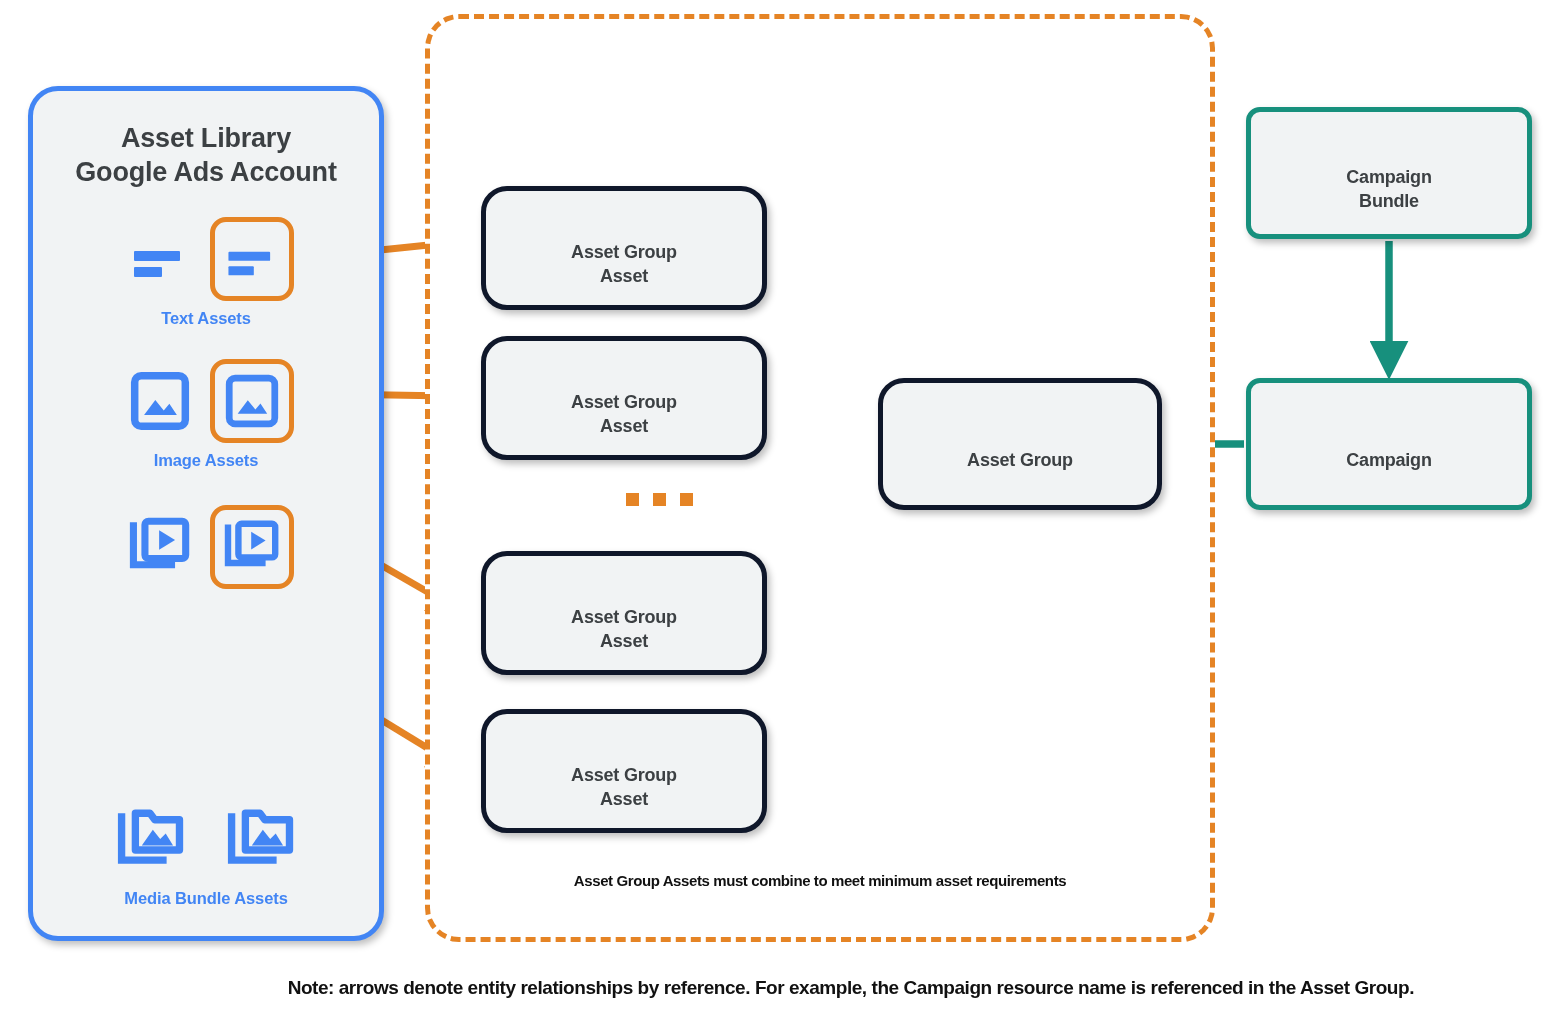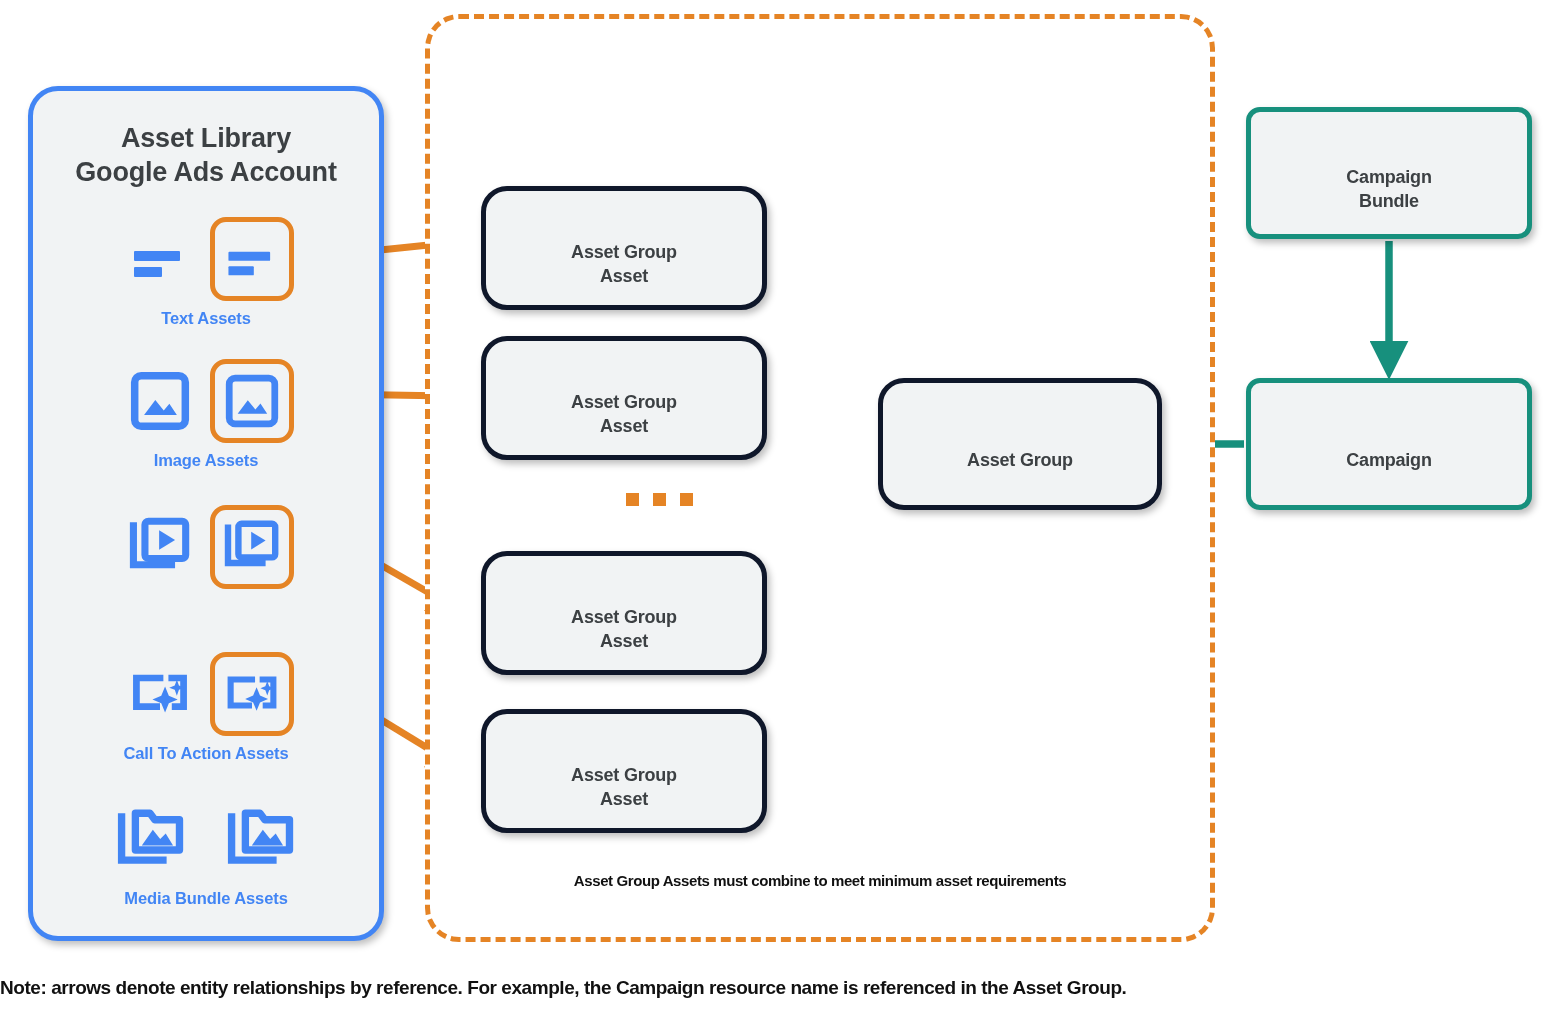--- a/index.html
+++ b/index.html
@@ -174,25 +174,26 @@
     height: 13px;
     background: #E58425;
   }
 
   
   #footnote {
     position: absolute;
     left: 0;
     top: 977px;
     width: 1380px;
-    text-align: left;
+    text-align: right;
     font-size: 19px;
     font-weight: bold;
     color: #111111;
     letter-spacing: -0.45px;
+    padding-left: 34px;
   }
 
   #edges {
     position: absolute;
     left: 0; top: 0;
     width: 1552px; height: 1017px;
     pointer-events: none;
   }
 </style>
 </head>
@@ -283,41 +284,20 @@
         <div class="icon-slot highlight">
           <svg width="56" height="56" viewBox="0 0 70 64" aria-hidden="true">
             <path d="M5 8 L5 52 L48 52" fill="none" stroke="#4285F4" stroke-width="8" stroke-linecap="square"></path>
             <rect x="18" y="3" width="46" height="42" rx="4" fill="none" stroke="#4285F4" stroke-width="8"></rect>
             <path d="M34 13 L52 24 L34 35 Z" fill="#4285F4"></path>
           </svg>
         </div>
       </div>
     </div>
 
-    <div class="asset-row" style="top:555px;">
-      <div class="icon-pair">
-        <div class="icon-slot">
-          <svg width="64" height="48" viewBox="0 0 76 50" aria-hidden="true">
-            <path d="M38 6 L10 6 L10 40 L34 40" fill="none" stroke="#4285F4" stroke-width="8" stroke-linecap="square"></path>
-            <path d="M52 6 L66 6 L66 40 L56 40" fill="none" stroke="#4285F4" stroke-width="8" stroke-linecap="square"></path>
-            <path d="M44 16 L48.5 27 L59 31.5 L48.5 36 L44 47 L39.5 36 L29 31.5 L39.5 27 Z" fill="#4285F4"></path>
-            <path d="M58 8 L60.5 15 L67 17.5 L60.5 20 L58 27 L55.5 20 L49 17.5 L55.5 15 Z" fill="#4285F4"></path>
-          </svg>
-        </div>
-        <div class="icon-slot highlight">
-          <svg width="58" height="44" viewBox="0 0 76 50" aria-hidden="true">
-            <path d="M38 6 L10 6 L10 40 L34 40" fill="none" stroke="#4285F4" stroke-width="8" stroke-linecap="square"></path>
-            <path d="M52 6 L66 6 L66 40 L56 40" fill="none" stroke="#4285F4" stroke-width="8" stroke-linecap="square"></path>
-            <path d="M44 16 L48.5 27 L59 31.5 L48.5 36 L44 47 L39.5 36 L29 31.5 L39.5 27 Z" fill="#4285F4"></path>
-            <path d="M58 8 L60.5 15 L67 17.5 L60.5 20 L58 27 L55.5 20 L49 17.5 L55.5 15 Z" fill="#4285F4"></path>
-          </svg>
-        </div>
-      </div>
-      <div class="asset-caption">Call To Action Assets</div>
-    </div>
 
     <div class="asset-row" style="top:700px;">
       <div class="icon-pair" style="gap:26px;">
         <div class="icon-slot">
           <svg width="68" height="64" viewBox="0 0 74 68" aria-hidden="true">
             <path d="M5 10 L5 57 L50 57" fill="none" stroke="#4285F4" stroke-width="8" stroke-linecap="square"></path>
             <path d="M20 6 L36 6 L41 13 L68 13 L68 46 L20 46 Z" fill="none" stroke="#4285F4" stroke-width="8" stroke-linejoin="round"></path>
             <path d="M27 41 L39 24 L47 34 L53 28 L61 41 Z" fill="#4285F4"></path>
           </svg>
         </div>

